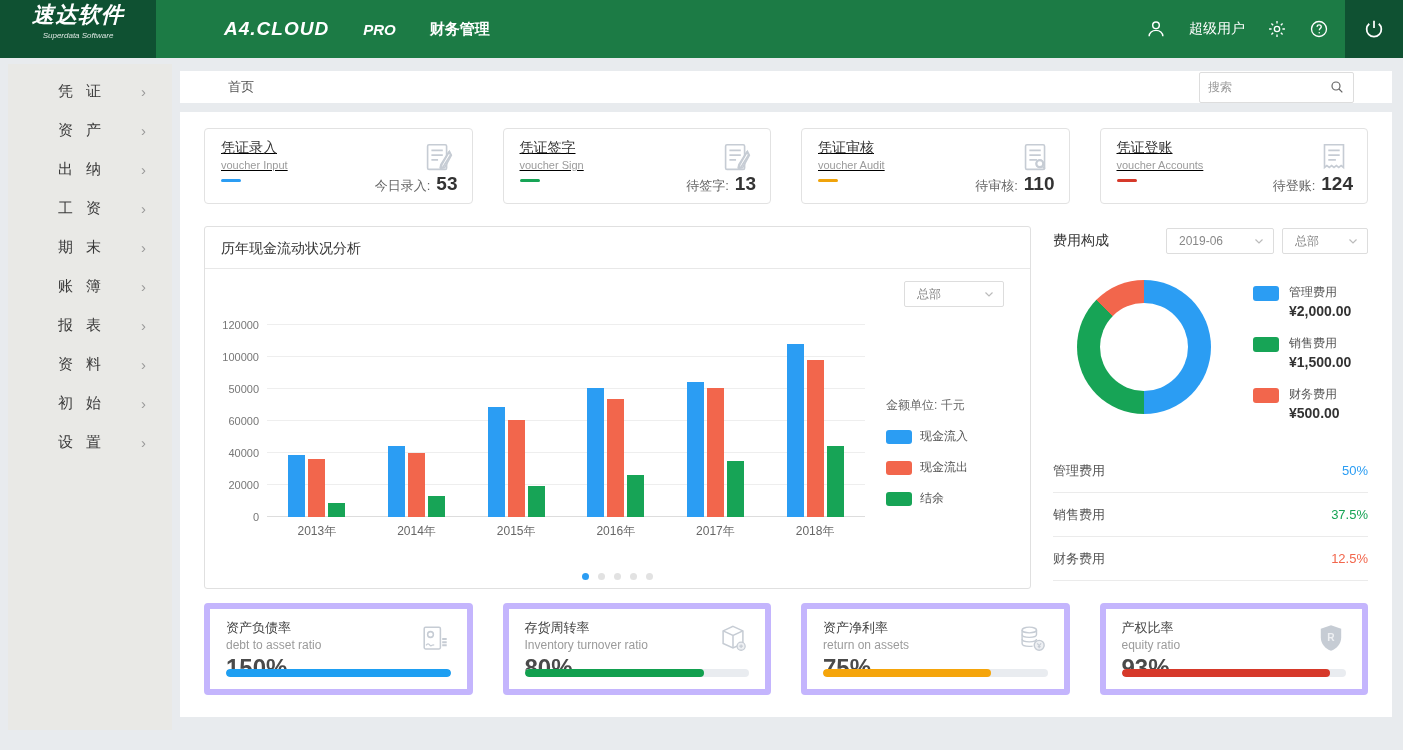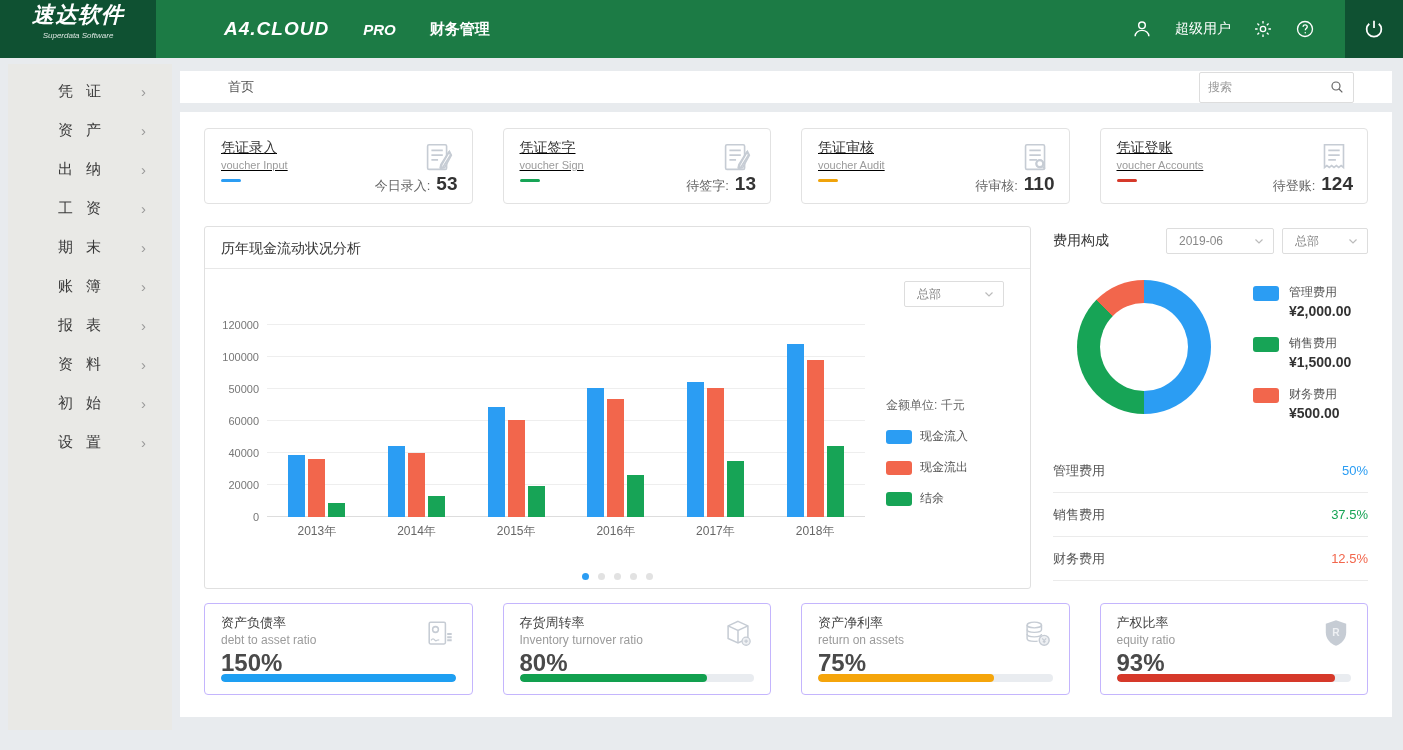--- a/index.html
+++ b/index.html
@@ -9,21 +9,21 @@
 
   
   .header { position:absolute; top:0; left:0; width:1403px; height:58px; background:#1c7b45; display:flex; align-items:stretch; }
   .logo-block { width:156px; background:#0f5132; color:#fff; display:flex; flex-direction:column; align-items:center; justify-content:flex-start; }
   .logo-title { font-size:22px; font-weight:bold; font-style:italic; letter-spacing:1px; }
   .logo-sub { font-size:8px; font-style:italic; opacity:.85; margin-top:1px; }
   .prod-bar { flex:1; display:flex; align-items:center; color:#fff; padding-left:68px; gap:34px; }
   .prod-name { font-size:19px; font-weight:bold; font-style:italic; letter-spacing:1px;text-align:center; }
   .prod-edition { font-size:15px; font-weight:bold; font-style:italic; }
   .prod-module { font-size:15px; font-weight:bold; }
-  .header-right { display:flex; align-items:center; gap:22px; color:#fff; padding-right:30px; }
+  .header-right { display:flex; align-items:center; gap:22px; color:#fff; padding-right:16px; }
   .username { font-size:14px; }
   .hicon { display:flex; align-items:center; cursor:pointer; }
   .power-block { width:58px; background:#0f5132; display:flex; align-items:center; justify-content:center; }
 
   
   .sidebar { position:absolute; left:8px; top:64px; width:164px; height:666px; background:#e9e9e6; padding-top:8px; }
   .side-item { height:39px; display:flex; align-items:center; padding:0 26px 0 50px; cursor:pointer; color:#3a3a3a; font-size:15px; }
   .side-item .lbl { flex:1; letter-spacing:13px; white-space:nowrap; }
   .side-item .chev { color:#9a9a9a; font-size:15px; }
 
@@ -89,21 +89,21 @@
   .dleg-swatch { width:26px; height:15px; border-radius:3px; margin-top:2px; }
   .dleg-label { font-size:12px; color:#555; }
   .dleg-amount { font-size:14px; color:#333; font-weight:bold; margin-top:2px; }
   .pct-rows { margin-top:28px; }
   .pct-row { display:flex; justify-content:space-between; align-items:center; height:44px; border-bottom:1px solid #ebebeb; font-size:13px; }
   .pct-row .pl { color:#555; }
   .pct-row .pv { font-size:13px; }
 
   
   .ratio-row { display:grid; grid-template-columns:repeat(4,1fr); gap:30px; margin-top:14px; }
-  .ratio-card { height:92px; border:1px solid #c4b5fd; border-radius:4px; padding:10px 16px; position:relative; background:#fff; }
+  .ratio-card { height:92px; border:6px solid #c4b5fd; border-radius:4px; padding:10px 16px; position:relative; background:#fff; }
   .ratio-title { font-size:13px; color:#444; }
   .ratio-sub { font-size:12px; color:#9b9b9b; margin-top:1px; }
   .ratio-value { font-size:24px; font-weight:bold; color:#4a4a4a; margin-top:2px; }
   .ratio-icon { position:absolute; right:14px; top:12px; }
   .progress-track { position:absolute; left:16px; right:16px; bottom:12px; height:8px; border-radius:4px; background:#e9ecf0; overflow:hidden; }
   .progress-fill { height:100%; border-radius:4px; }
 </style>
 </head>
 <body>
 

